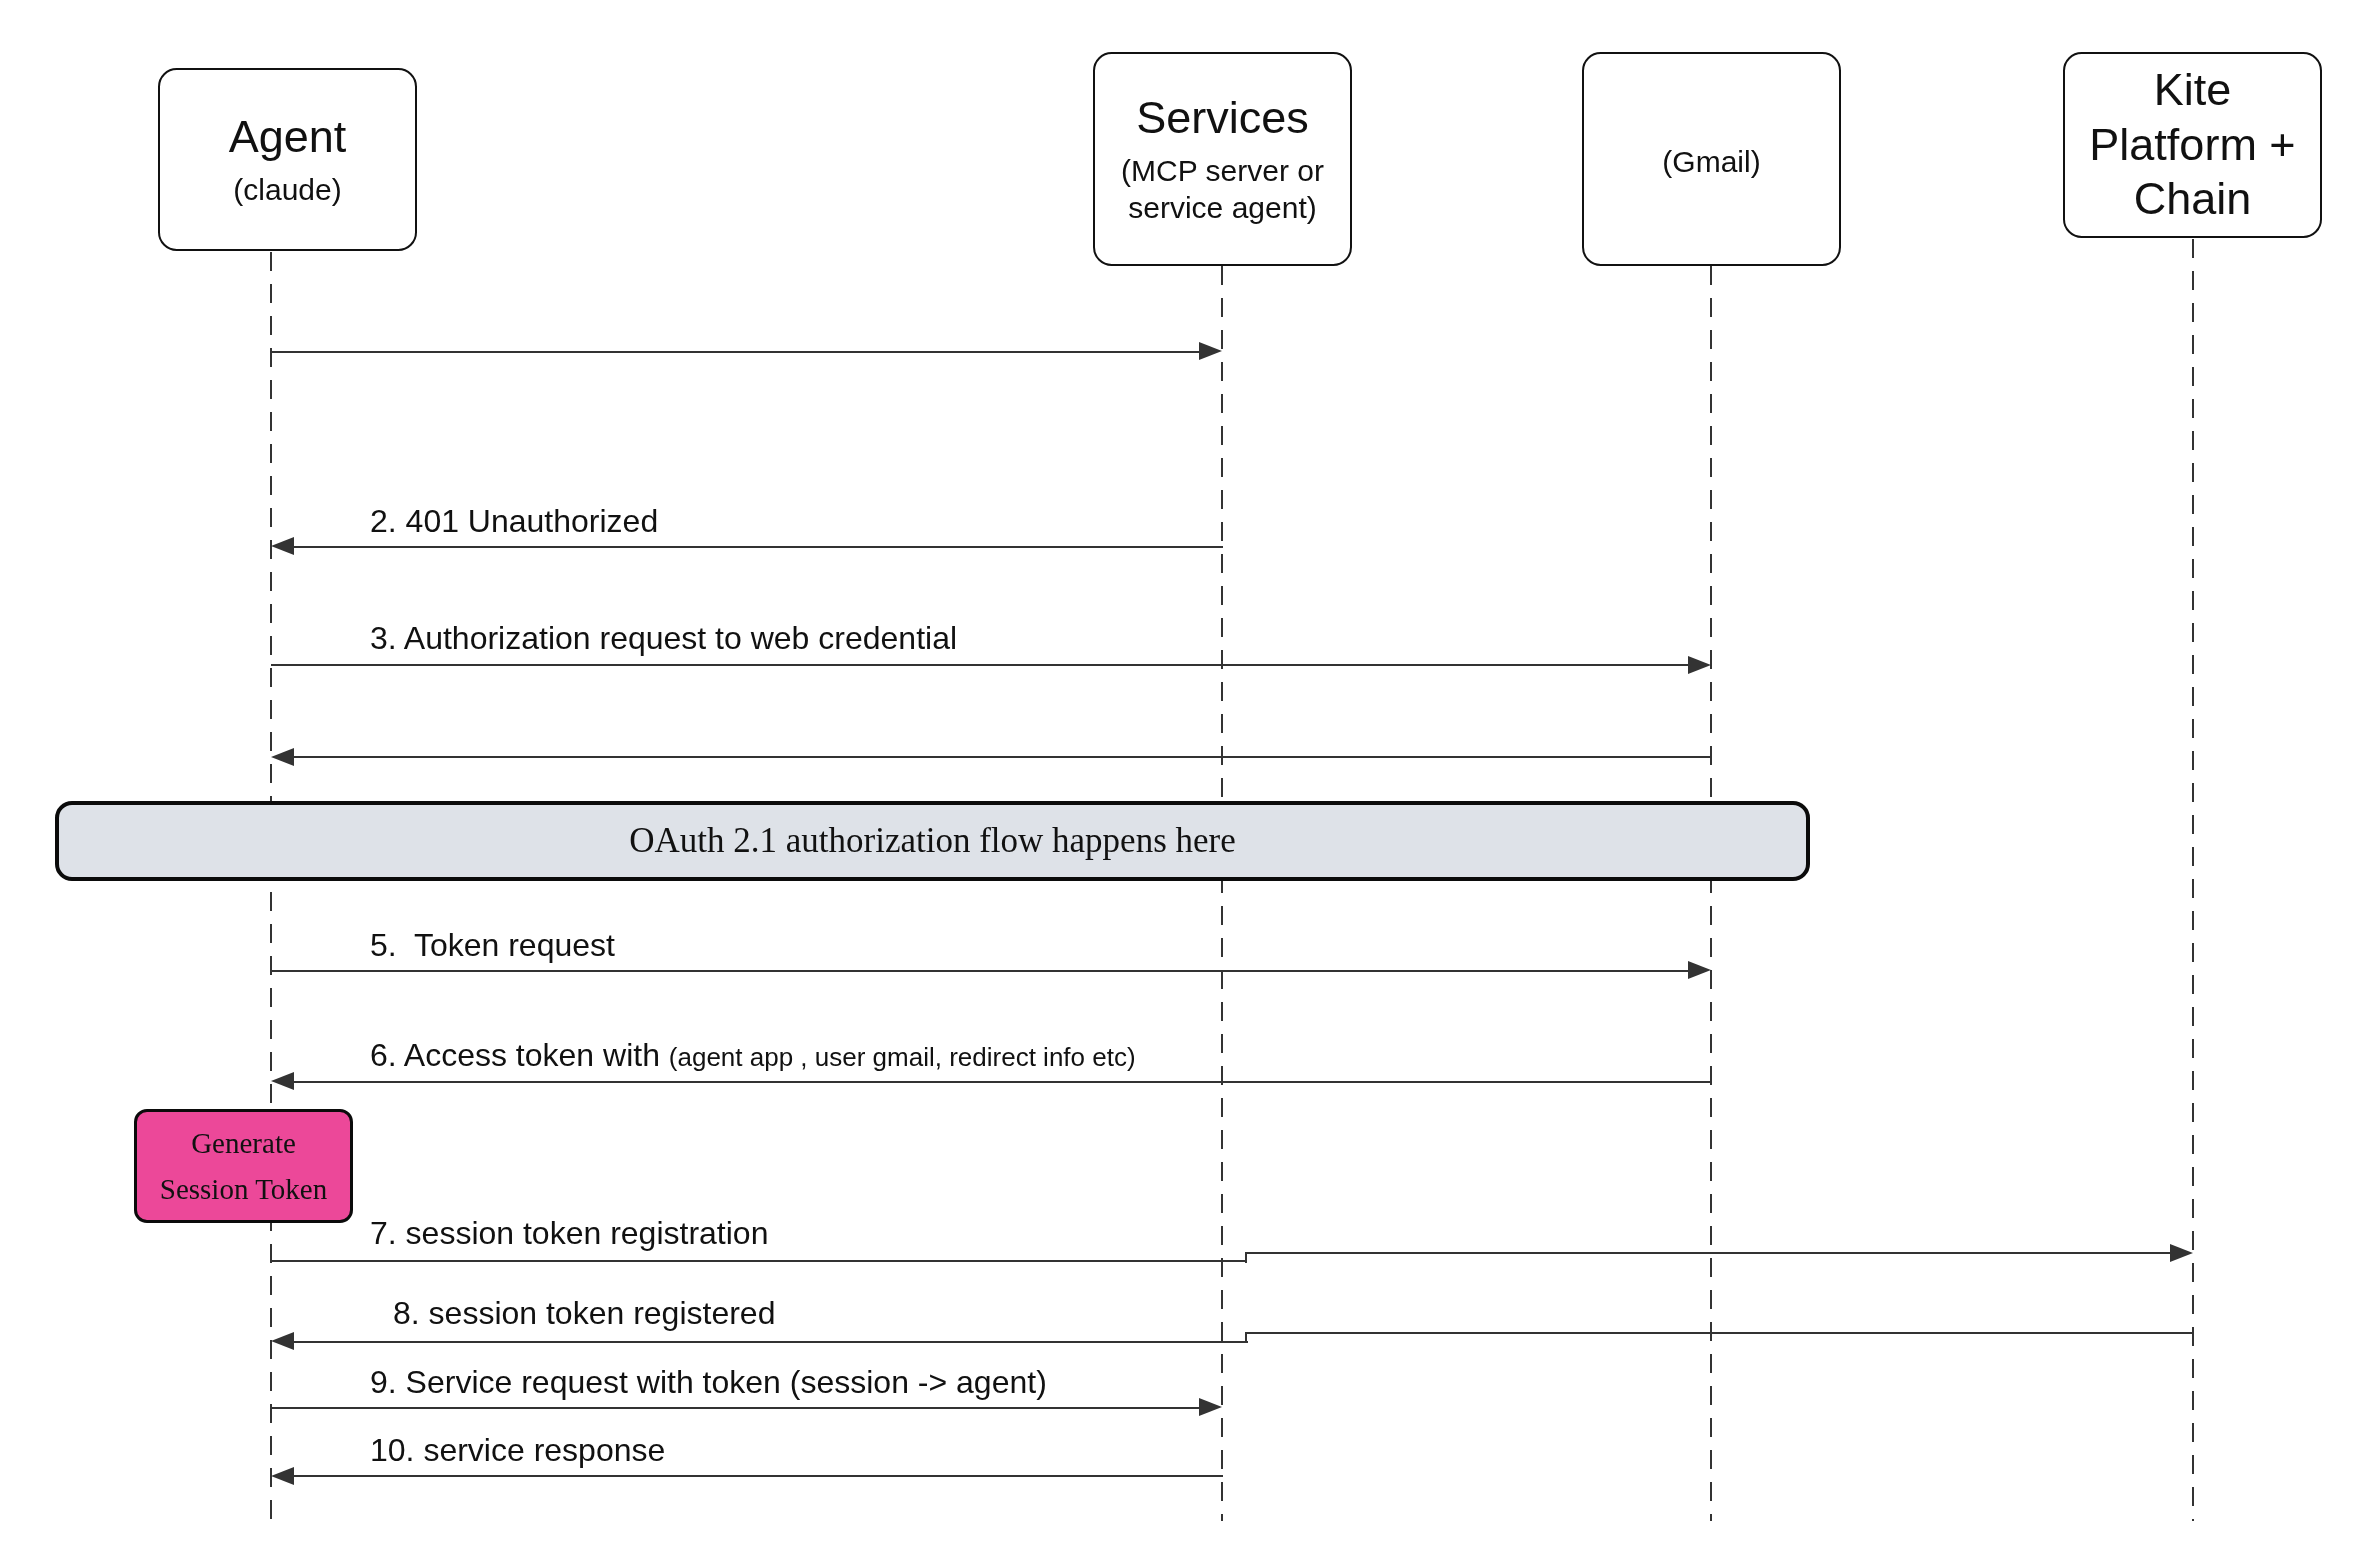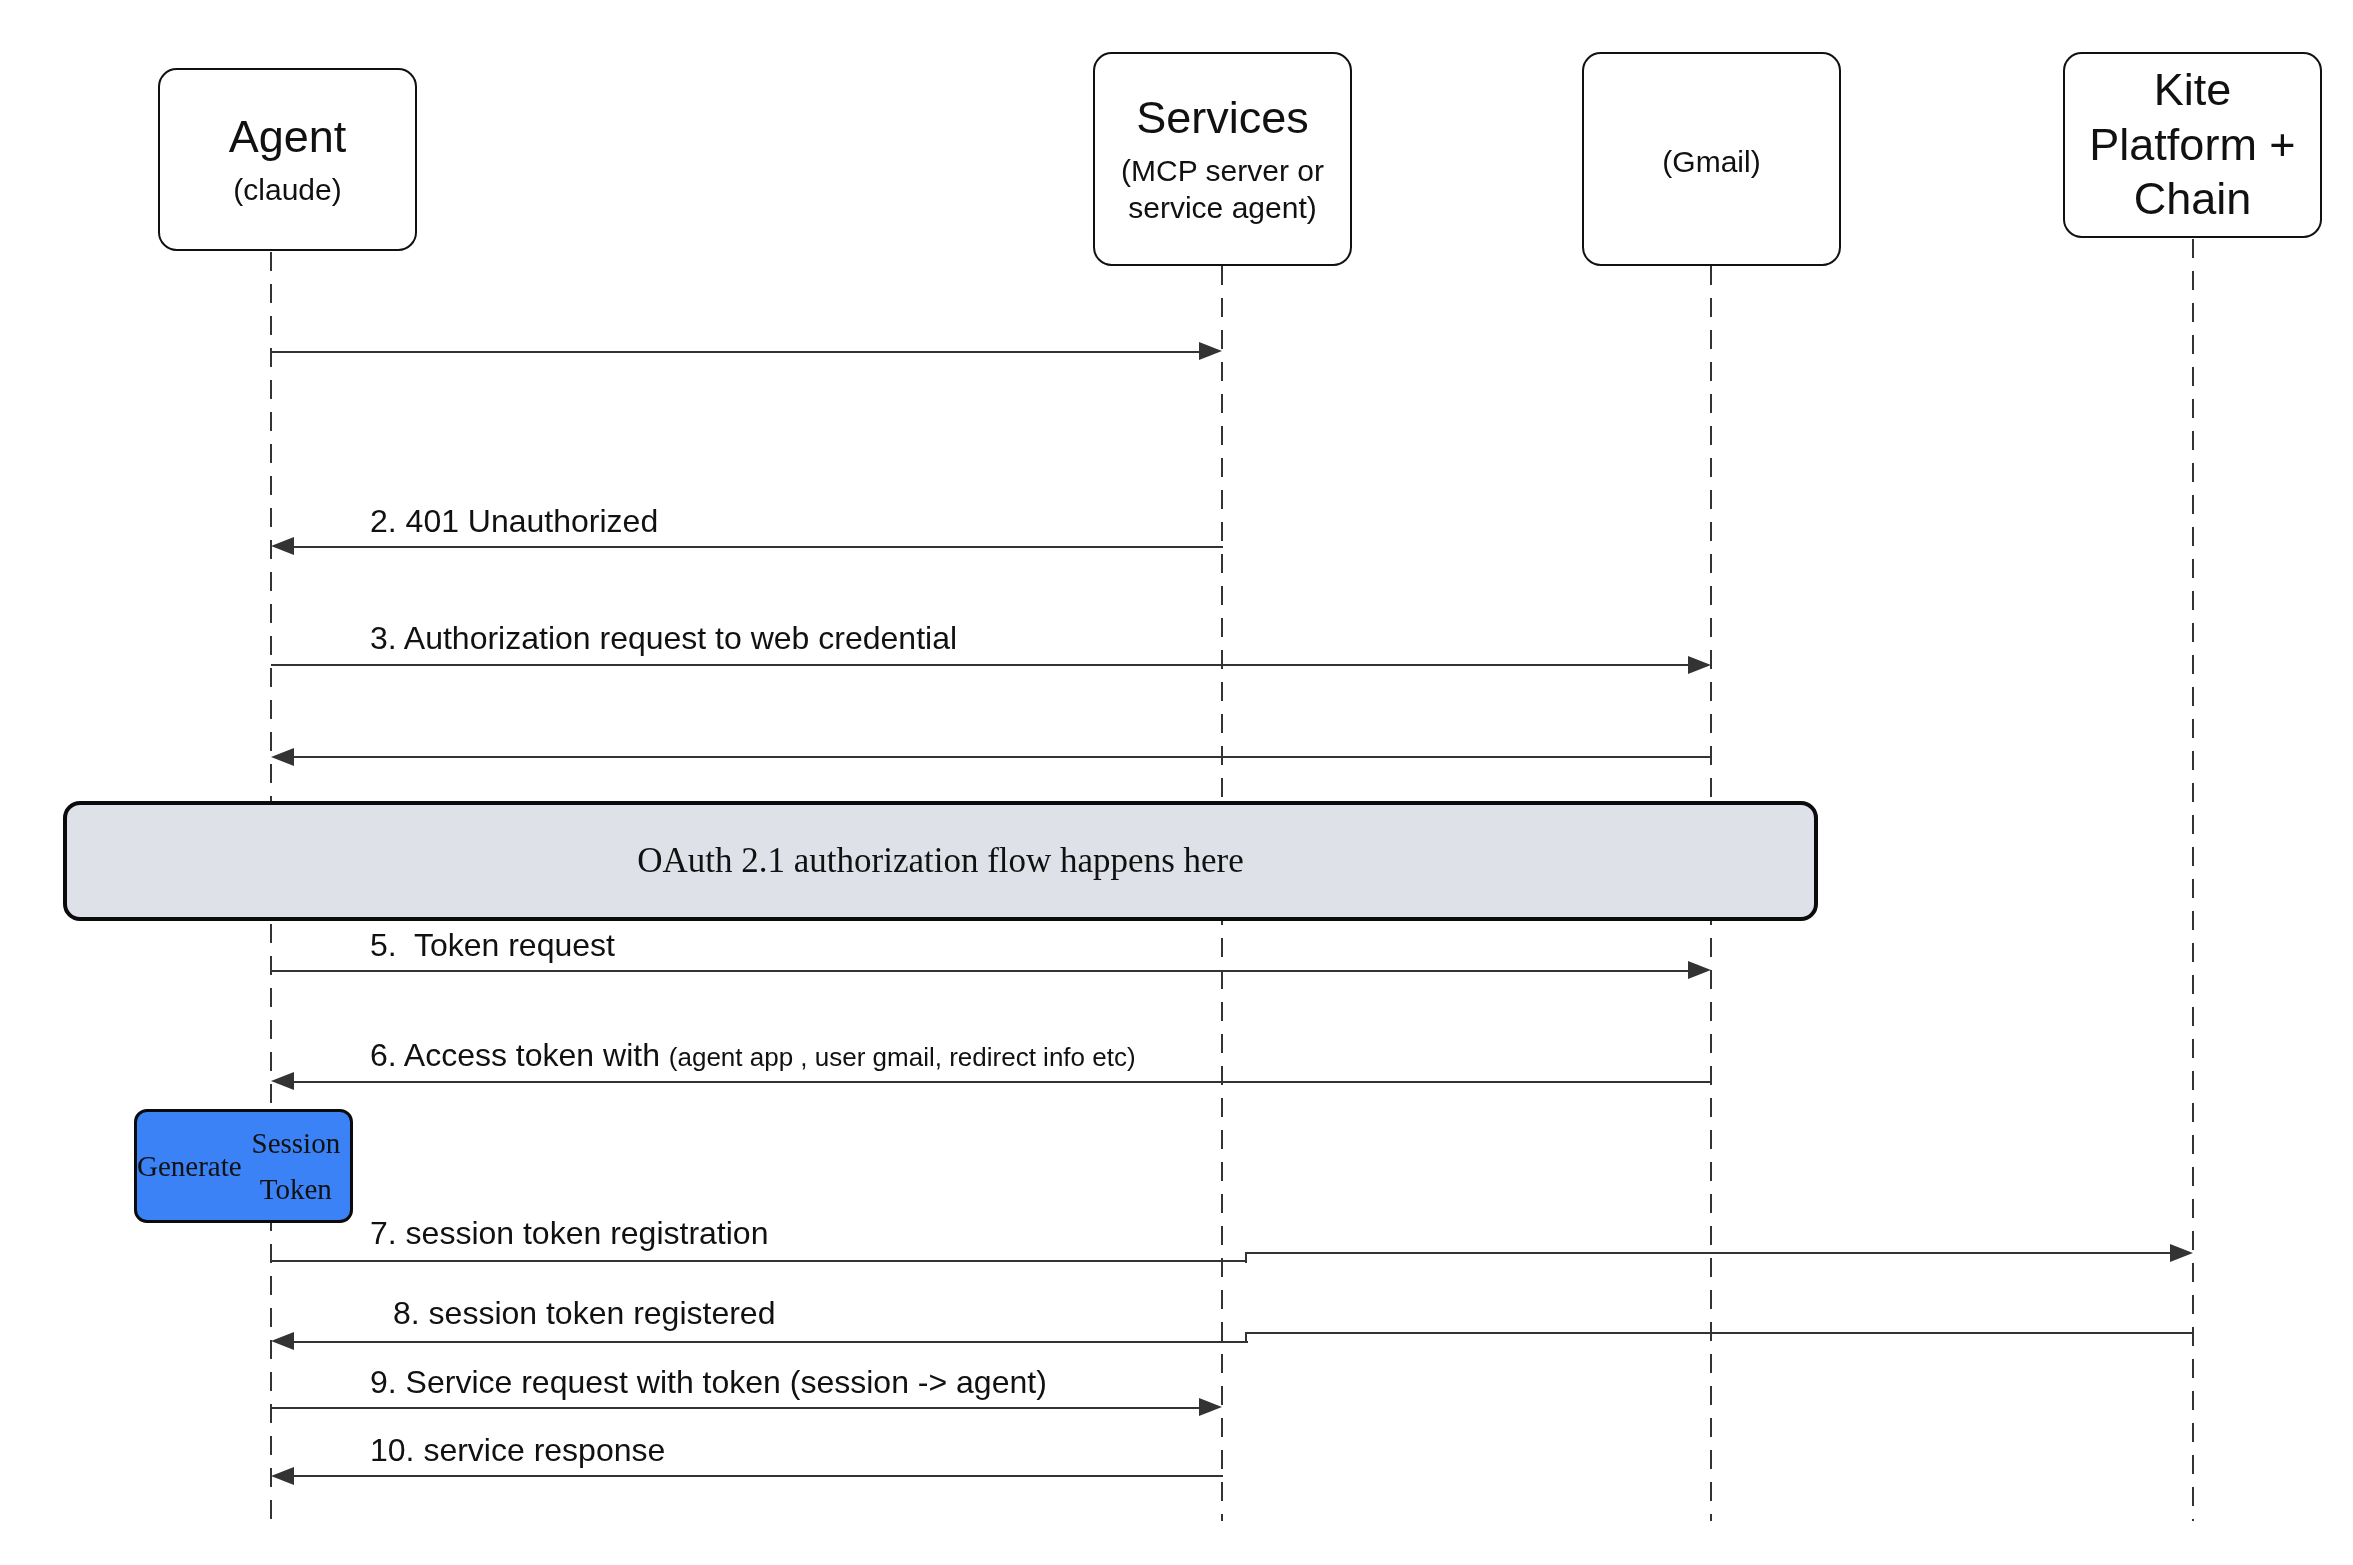--- a/index.html
+++ b/index.html
@@ -87,24 +87,25 @@
     display:flex;
     align-items:center;
     justify-content:center;
     font-family:"Liberation Serif", serif;
     font-size:35px;
     color:#111111;
   }
   .note{
     position:absolute;
     box-sizing:border-box;
-    background:#3b82f6;
+    background:#ec4899;
     border:3.6px solid #0b0b0b;
     border-radius:13px;
     display:flex;
+    flex-direction:column;
     align-items:center;
     justify-content:center;
     font-family:"Liberation Serif", serif;
     font-size:29px;
     line-height:1.6;
     color:#111111;
     text-align:center;
   }
 </style>
 </head>
@@ -139,21 +140,21 @@
   <div class="mline" style="left:288px;top:546px;width:935px;"></div>
   <div class="head-left" style="left:271px;top:537px;"></div>
 
   <div class="mlabel" style="top:620px;">3. Authorization request to web credential</div>
   <div class="mline" style="left:271px;top:664px;width:1423px;"></div>
   <div class="head-right" style="left:1688px;top:656px;"></div>
 
   <div class="mline" style="left:288px;top:756px;width:1423px;"></div>
   <div class="head-left" style="left:271px;top:748px;"></div>
 
-  <div class="band" style="left:63px;top:801px;width:1755px;height:120px;">
+  <div class="band" style="left:55px;top:801px;width:1755px;height:80px;">
     <span>OAuth 2.1 authorization flow happens here</span>
   </div>
 
   <div class="mlabel" style="top:927px;">5.  Token request</div>
   <div class="mline" style="left:271px;top:970px;width:1423px;"></div>
   <div class="head-right" style="left:1688px;top:961px;"></div>
 
   <div class="mlabel" style="top:1037px;"><span>6. Access token with </span><span class="small">(agent app , user gmail, redirect info etc)</span></div>
   <div class="mline" style="left:288px;top:1081px;width:1423px;"></div>
   <div class="head-left" style="left:271px;top:1072px;"></div>

